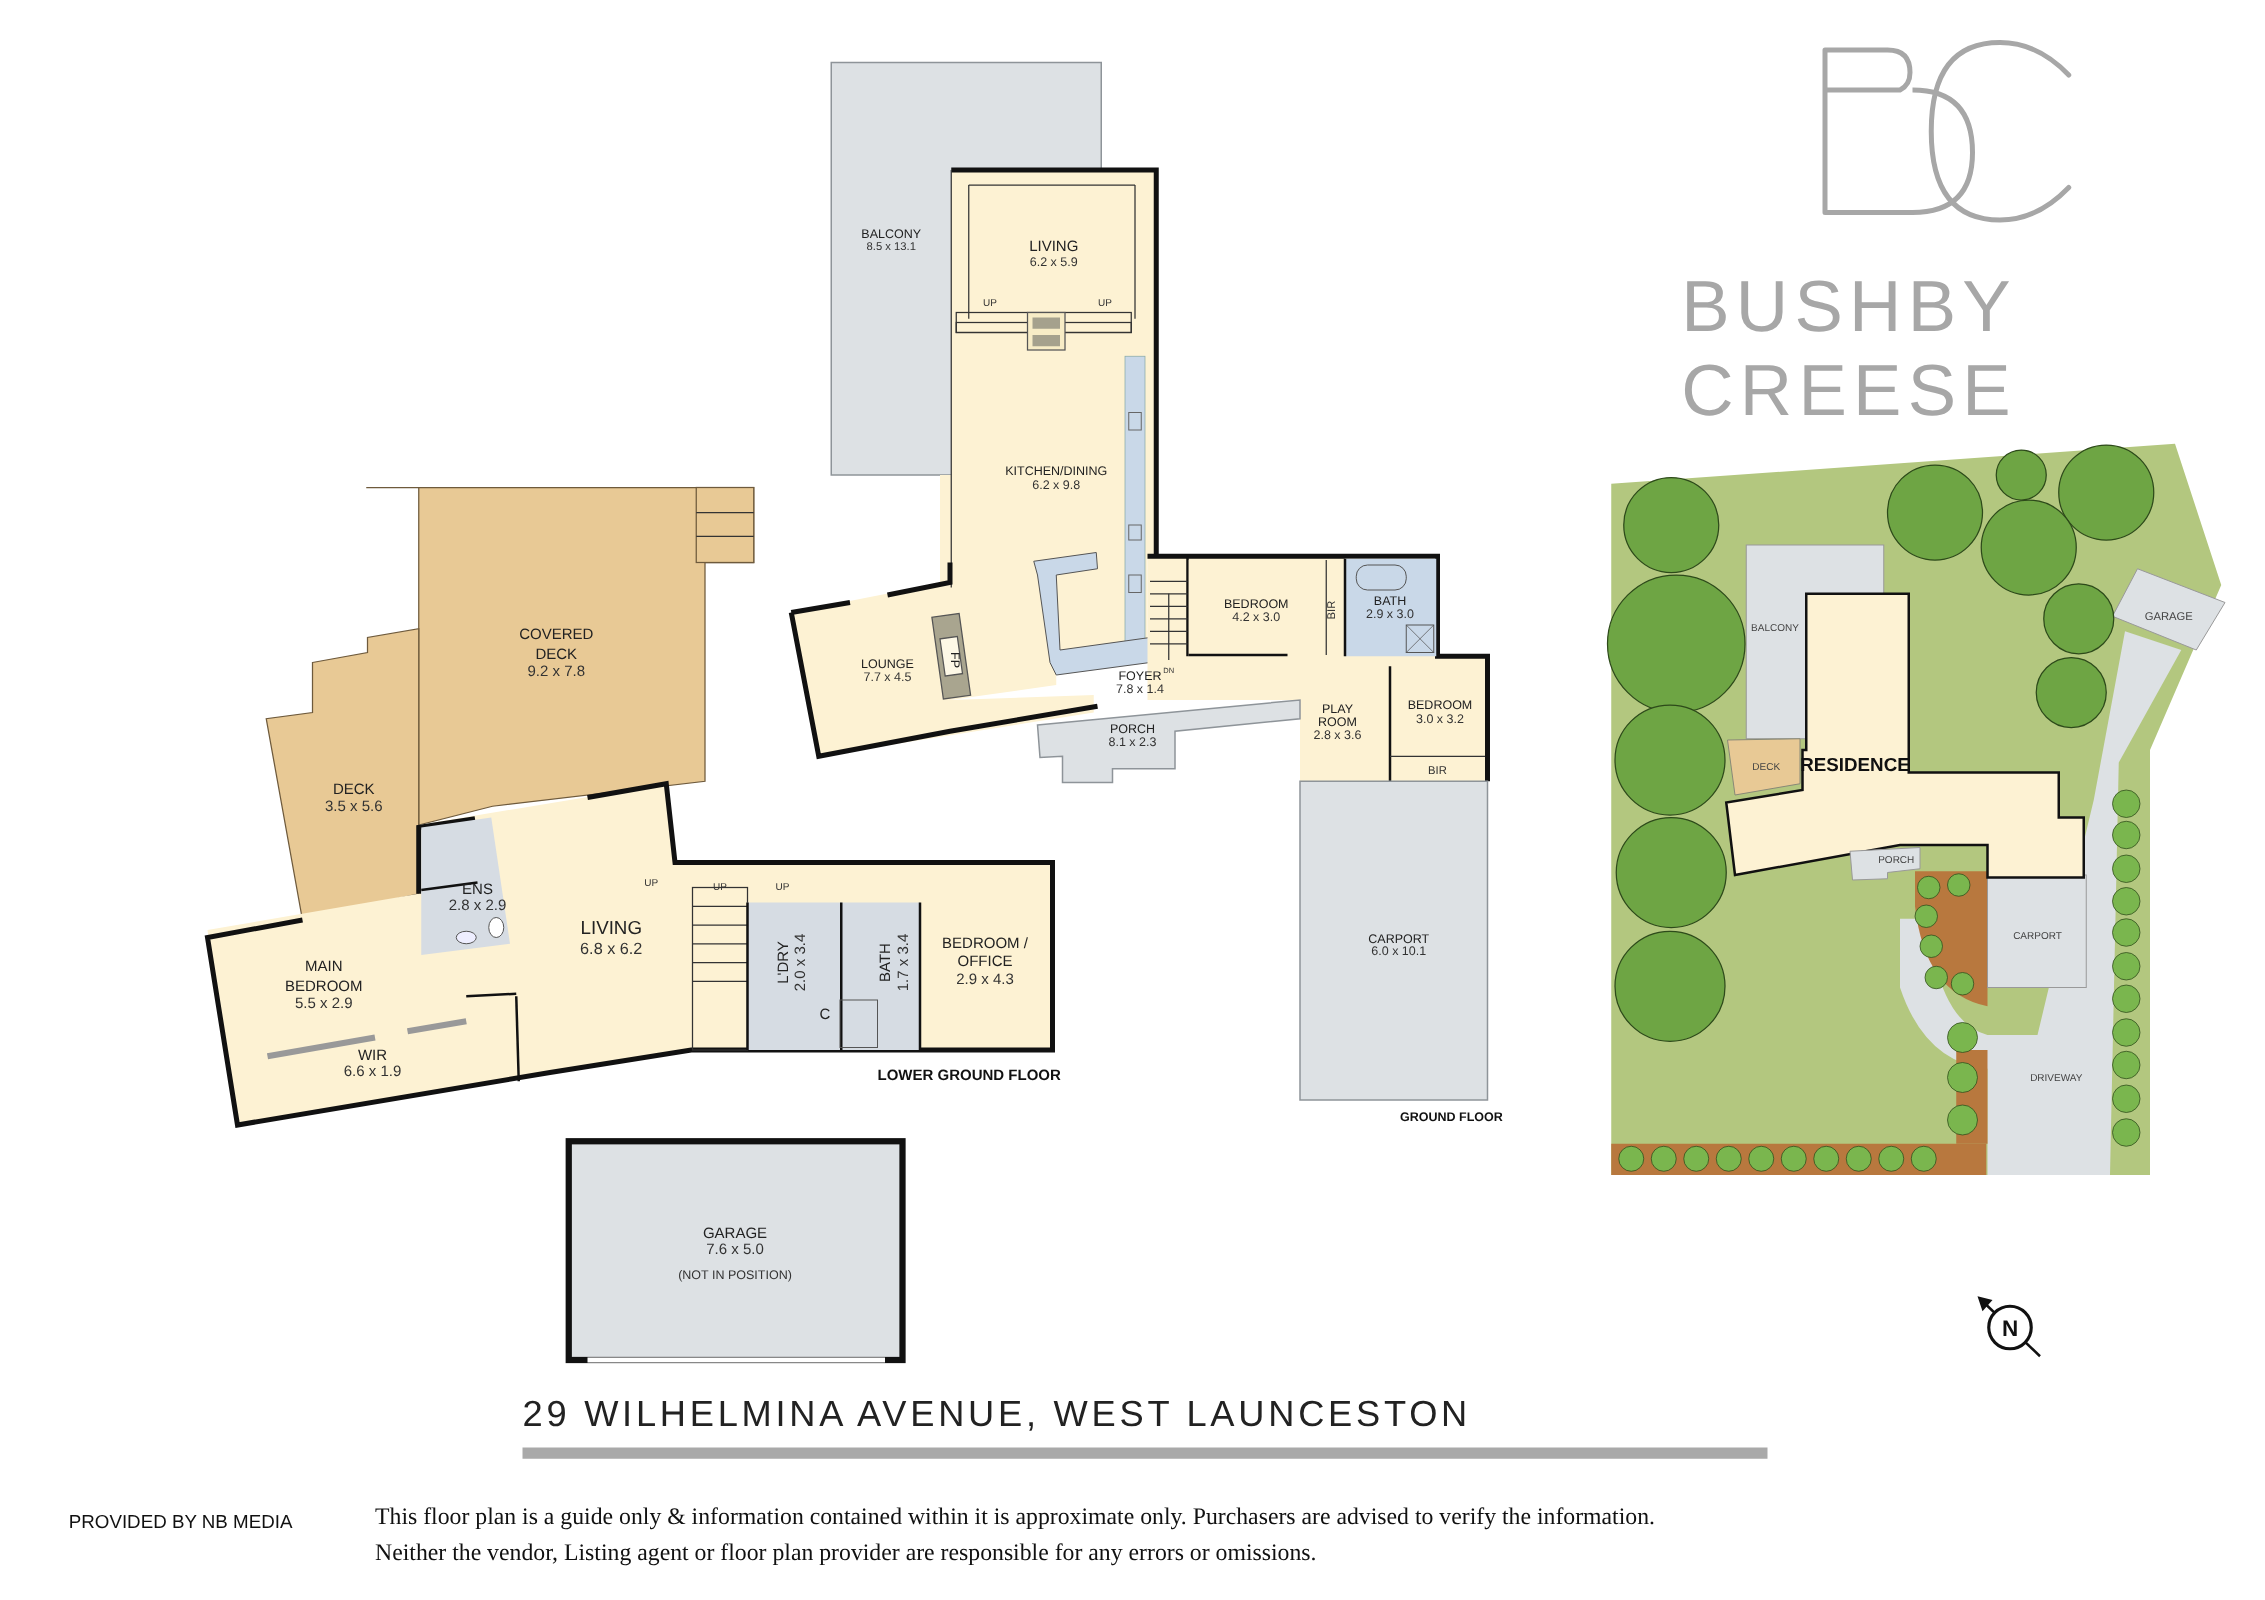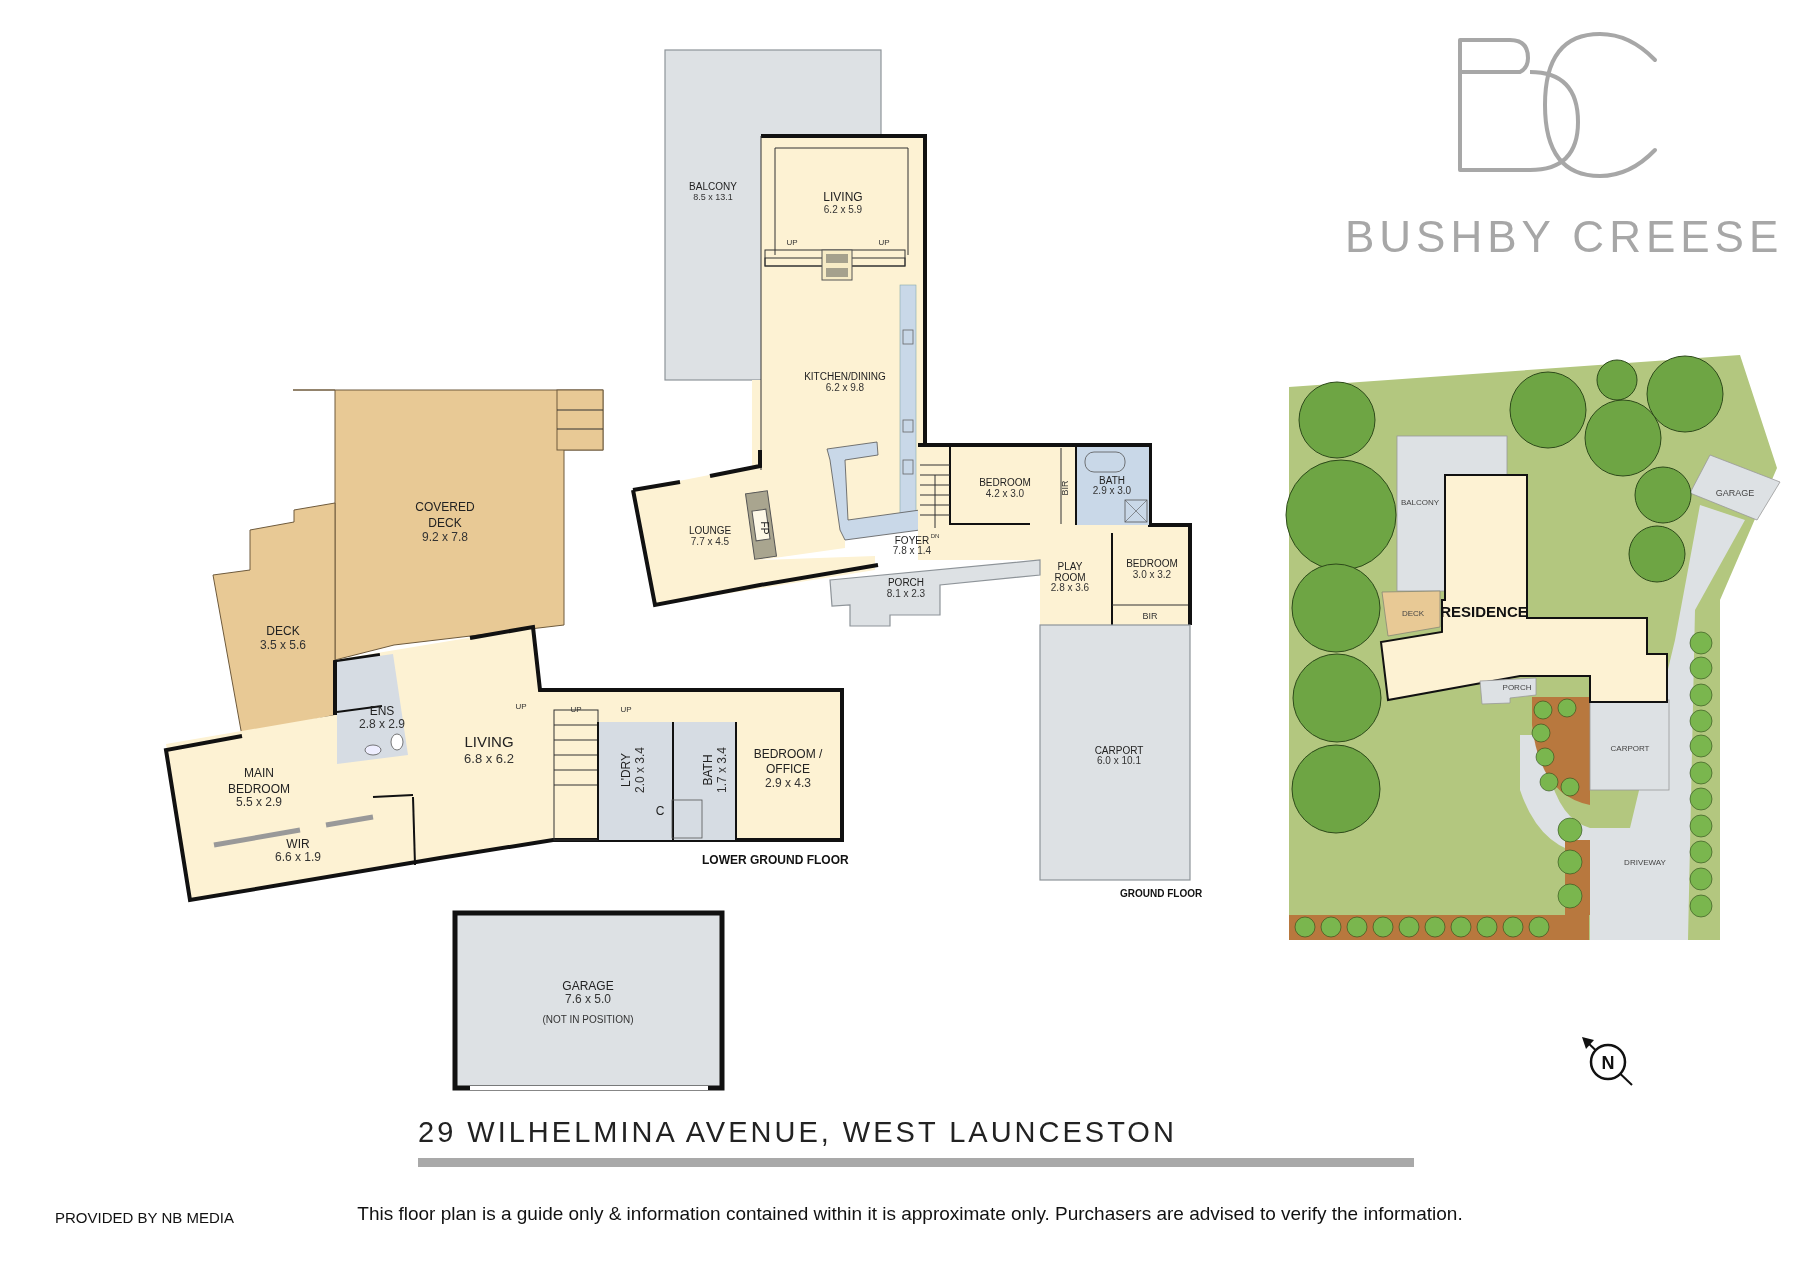--- a/index.html
+++ b/index.html
@@ -12,25 +12,25 @@
   .floor-label { font-family: "Liberation Sans", sans-serif; font-size: 12px; font-weight: bold; fill: #111; }
   .small-label { font-family: "Liberation Sans", sans-serif; font-size: 8px; fill: #333; text-anchor: middle; }
   .site-label { font-family: "Liberation Sans", sans-serif; font-size: 8px; fill: #444; text-anchor: middle; }
   .wall { fill: none; stroke: #111; stroke-width: 4; stroke-linejoin: miter; }
   .thin { fill: none; stroke: #333; stroke-width: 1; }
   .warm { fill: #fdf2d3; }
   .deck { fill: #e8c995; stroke: #6e5a3c; stroke-width: 1; }
   .grey { fill: #dde1e4; stroke: #8e9499; stroke-width: 1.2; }
   .wet { fill: #c9d8e8; }
   .logo { position: absolute; left: 1450px; top: 30px; }
-  .brand { position: absolute; left: 1345px; top: 212px; font-family: "Liberation Sans", sans-serif; font-size: 44px; letter-spacing: 5px; color: #a7a7a7; font-weight: normal; }
+  .brand { position: absolute; left: 1345px; top: 212px; font-family: "Liberation Sans", sans-serif; font-size: 58px; letter-spacing: 5px; color: #a7a7a7; font-weight: normal; }
   .address { position: absolute; left: 418px; top: 1116px; width: 1000px; text-align: left; font-family: "Liberation Sans", sans-serif; font-size: 29px; letter-spacing: 3px; color: #222; }
   .address-bar { position: absolute; left: 418px; top: 1158px; width: 996px; height: 9px; background: #a9a9a9; }
   .provider { position: absolute; left: 55px; top: 1209px; font-family: "Liberation Sans", sans-serif; font-size: 15px; color: #111; }
-  .disclaimer { position: absolute; left: 300px; top: 1199px; width: 1220px; text-align: center; font-family: Liberation Sans, sans-serif; font-size: 19px; color: #111; line-height: 29px; }
+  .disclaimer { position: absolute; left: 300px; top: 1199px; width: 1220px; font-family: Liberation Serif, serif; font-size: 19px; color: #111; line-height: 29px; }
 </style>
 </head>
 <body>
 
 <svg class="plan" viewBox="0 0 1812 1280" xmlns="http://www.w3.org/2000/svg">
 
   <g>
 
     <rect x="665" y="50" width="216" height="330" class="grey"></rect>
 
@@ -288,13 +288,14 @@
   <path d="M10,10 L60,10 Q78,10 78,28 Q78,38 70,42 L10,42 Z M10,42 L10,140 L80,140 Q128,140 128,92 Q128,42 80,42" fill="none" stroke="#a7a7a7" stroke-width="4" stroke-linejoin="round"></path>
   <path d="M205,30 Q180,4 150,4 Q95,4 95,75 Q95,146 150,146 Q180,146 205,120" fill="none" stroke="#a7a7a7" stroke-width="4" stroke-linecap="round"></path>
 </svg>
 <div class="brand">BUSHBY CREESE</div>
 
 <div class="address">29 WILHELMINA AVENUE, WEST LAUNCESTON</div>
 <div class="address-bar"></div>
 <div class="provider">PROVIDED BY NB MEDIA</div>
 <div class="disclaimer">
   <div>This floor plan is a guide only &amp; information contained within it is approximate only. Purchasers are advised to verify the information.</div>
+  <div>Neither the vendor, Listing agent or floor plan provider are responsible for any errors or omissions.</div>
 </div>
 
 </body></html>

